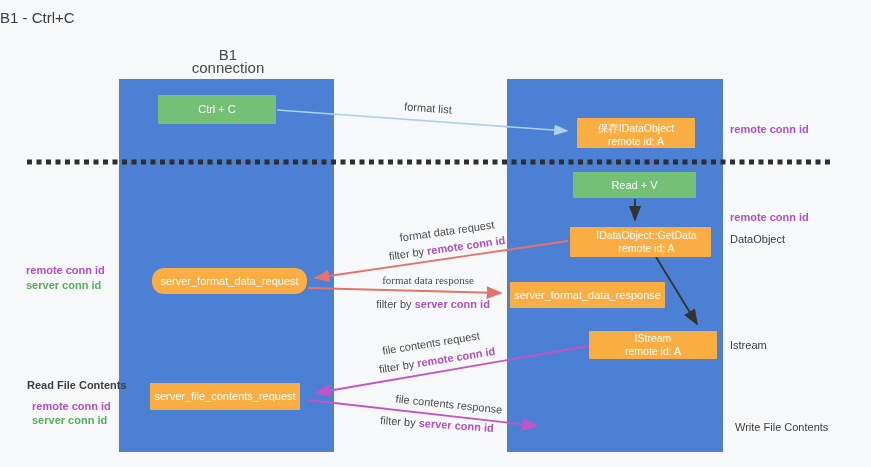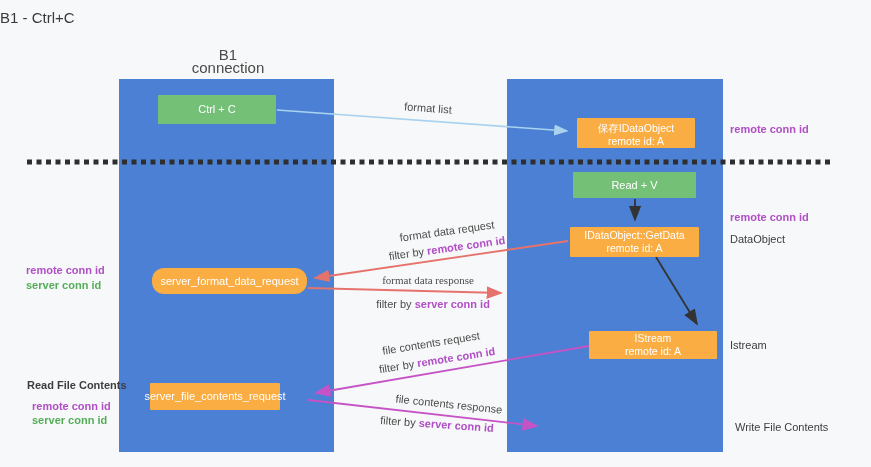--- a/index.html
+++ b/index.html
@@ -77,36 +77,39 @@
 
   <div class="abs box orange" style="left:577px;top:118px;width:118px;height:30px;justify-content:flex-end;">
     <div class="sub">保存IDataObject</div>
     <div class="sub">remote id: A</div>
   </div>
 
   <div class="abs box green" style="left:573px;top:172px;width:123px;height:26px;">
     <div>Read + V</div>
   </div>
 
-  <div class="abs box orange" style="left:570px;top:227px;width:129px;height:30px;">
+  <div class="abs box orange" style="left:570px;top:227px;width:129px;height:30px;padding-left:12px;">
     <div class="sub">IDataObject::GetData</div>
     <div class="sub">remote id: A</div>
   </div>
 
   <div class="abs box orange" style="left:152px;top:268px;width:155px;height:26px;border-radius:12px;">
     <div>server_format_data_request</div>
   </div>
 
+  <div class="abs box orange" style="left:510px;top:282px;width:155px;height:26px;">
+    <div>server_format_data_response</div>
+  </div>
 
   <div class="abs box orange" style="left:589px;top:331px;width:128px;height:28px;">
     <div class="sub">IStream</div>
     <div class="sub">remote id: A</div>
   </div>
 
-  <div class="abs box orange" style="left:150px;top:383px;width:130px;height:27px;">
+  <div class="abs box orange" style="left:150px;top:383px;width:150px;height:27px;">
     <div>server_file_contents_request</div>
   </div>
 
 
   <div class="abs flow-label" style="left:428px;top:108px;--rot:4deg;">format list</div>
 
   <div class="abs flow-label" style="left:447px;top:231px;--rot:-8deg;">format data request</div>
   <div class="abs flow-label" style="left:447px;top:248px;--rot:-8deg;"><span>filter by </span><span class="hl hl-purple">remote conn id</span></div>
 
   <div class="abs flow-label" style="left:428px;top:280px;font-family:Liberation Serif, serif;">format data response</div>

